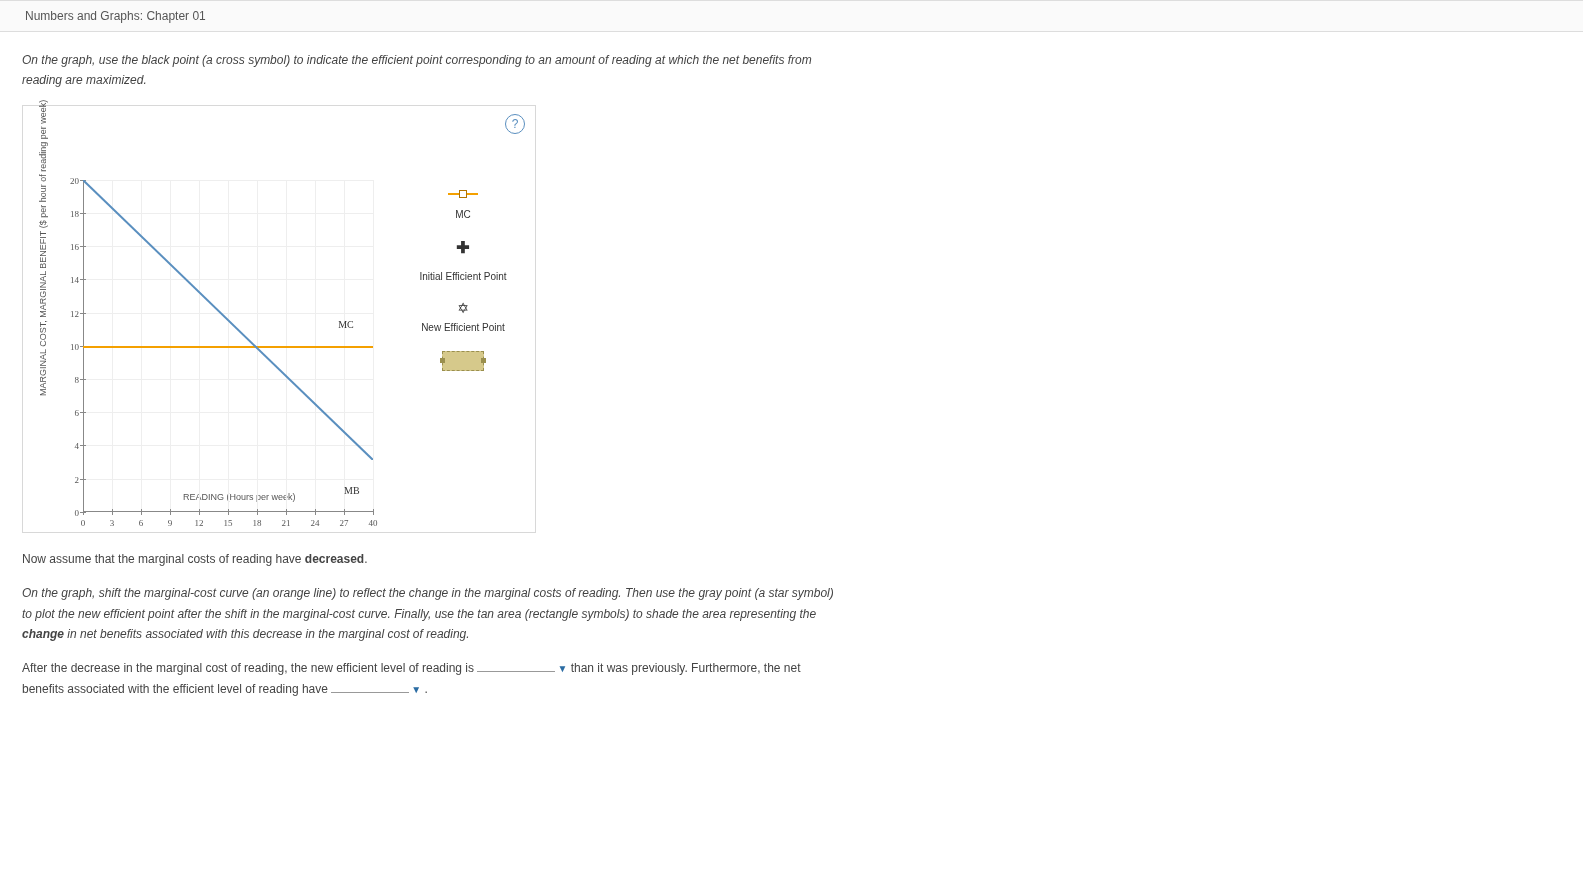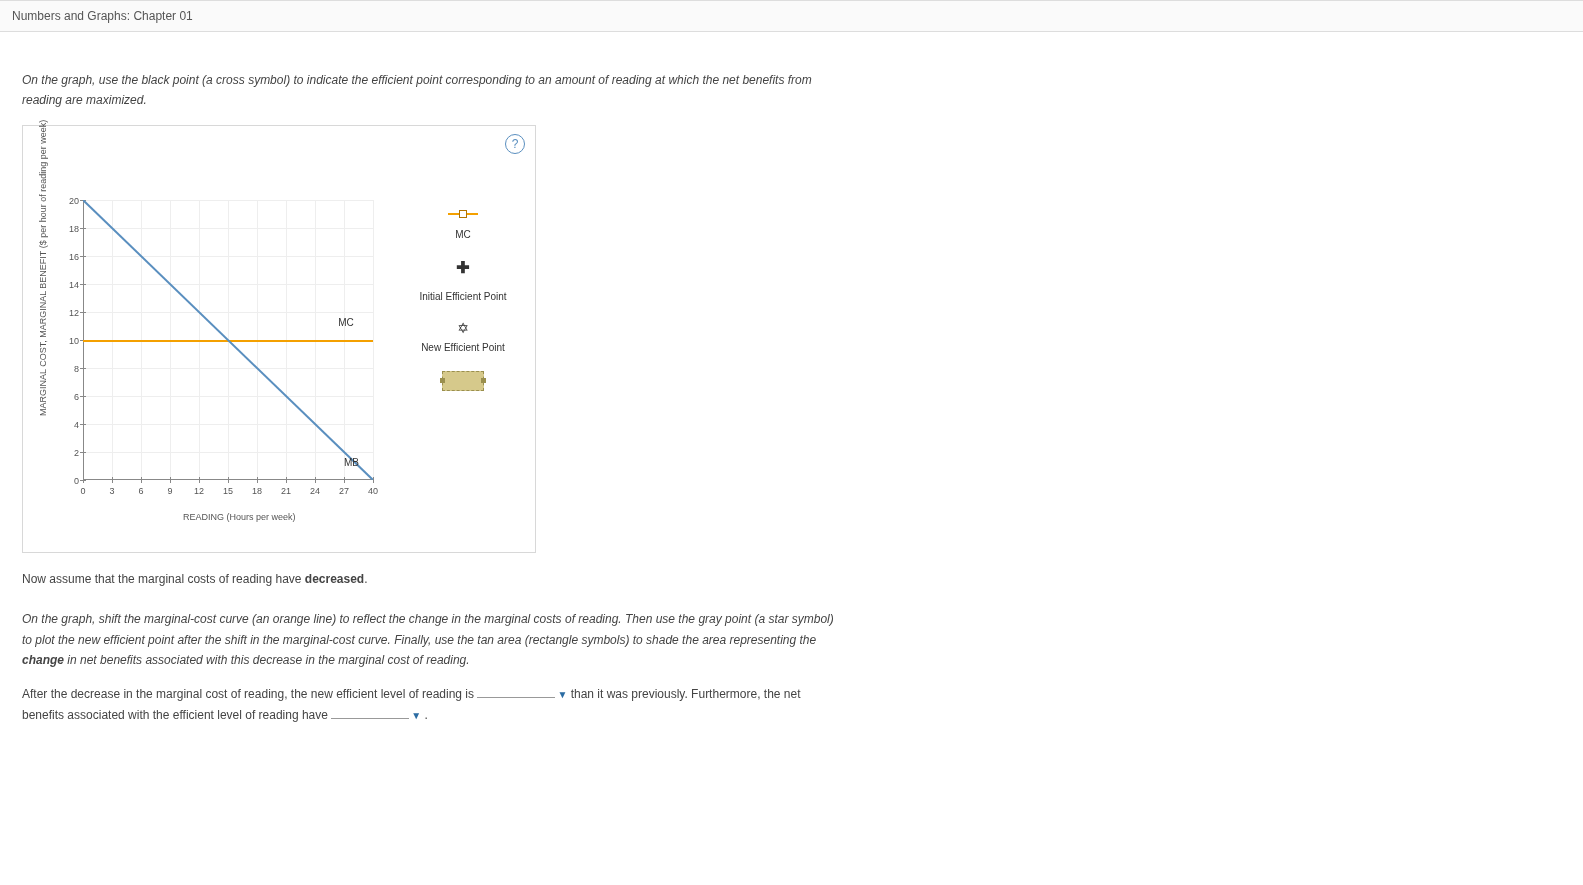--- a/index.html
+++ b/index.html
@@ -1,24 +1,24 @@
 <!DOCTYPE html>
 <html><head>
 <meta charset="utf-8">
 <style>
 html,body{margin:0;padding:0;font-family:Arial,Helvetica,sans-serif;font-size:12px;color:#333;background:#fff;}
-.header{border-top:1px solid #ddd;border-bottom:1px solid #ddd;padding:8px 12px;color:#555;background:#fafafa;}
+.header{border-top:1px solid #ddd;border-bottom:1px solid #ddd;padding:8px 25px;color:#555;background:#fafafa;}
 .content{padding:18px 22px;max-width:1400px;}
 .para{color:#444;line-height:1.7;margin-bottom:14px;max-width:820px;}
-.para.italic{font-style:italic;margin-top:20px;}
+.para.italic{font-style:italic;}
 .graph-container{border:1px solid #d8d8d8;width:512px;height:426px;position:relative;background:#fff;margin-bottom:16px;}
 .help-circle{position:absolute;top:8px;right:10px;width:18px;height:18px;border:1px solid #5a8fbf;border-radius:50%;color:#5a8fbf;font-size:12px;line-height:18px;text-align:center;cursor:pointer;}
 .y-axis-label{position:absolute;left:4px;top:50%;transform:translate(0,-50%) rotate(-90deg);transform-origin:left center;font-size:9px;color:#555;white-space:nowrap;left:20px;top:290px;}
 .x-axis-label{position:absolute;left:160px;bottom:30px;font-size:9px;color:#555;}
-.plot{position:absolute;left:60px;top:74px;width:290px;height:280px;}
+.plot{position:absolute;left:60px;top:74px;width:290px;height:332px;font-family:Liberation Serif, serif;}
 .gridline{position:absolute;background:#eee;}
 .tick{position:absolute;font-size:9px;color:#555;}
 .tick.y{left:-18px;width:14px;text-align:right;}
 .tick.x{bottom:-16px;width:18px;text-align:center;}
 .axis{position:absolute;background:#888;}
 .axis.xa{left:0;bottom:0;height:1px;width:100%;}
 .axis.ya{left:0;top:0;width:1px;height:100%;}
 .mc-line{position:absolute;height:2px;background:#f4a000;left:0;width:100%;}
 .mc-label{position:absolute;font-size:10px;color:#333;}
 .mb-label{position:absolute;font-size:10px;color:#333;}

